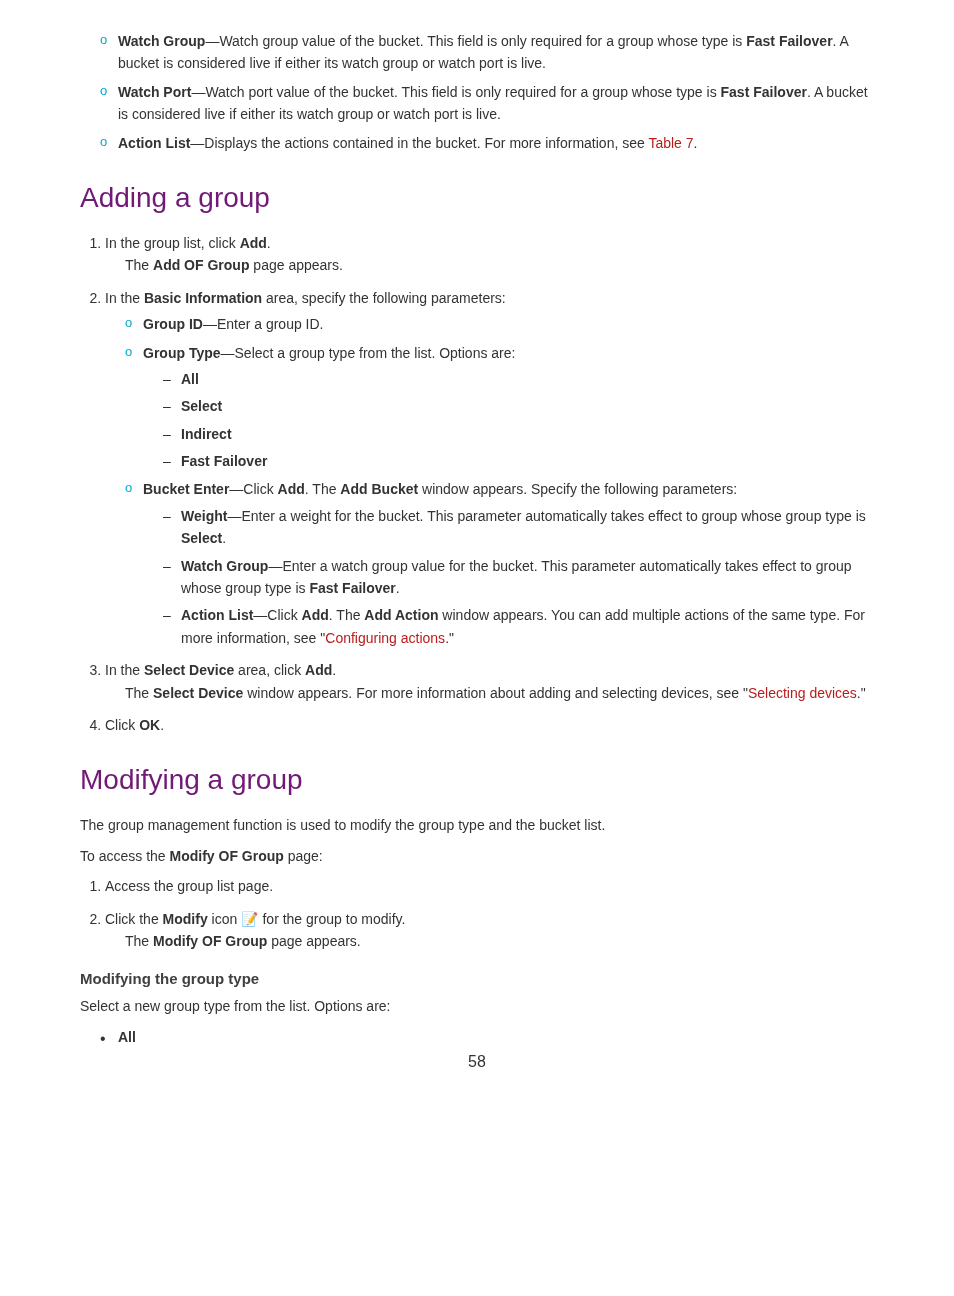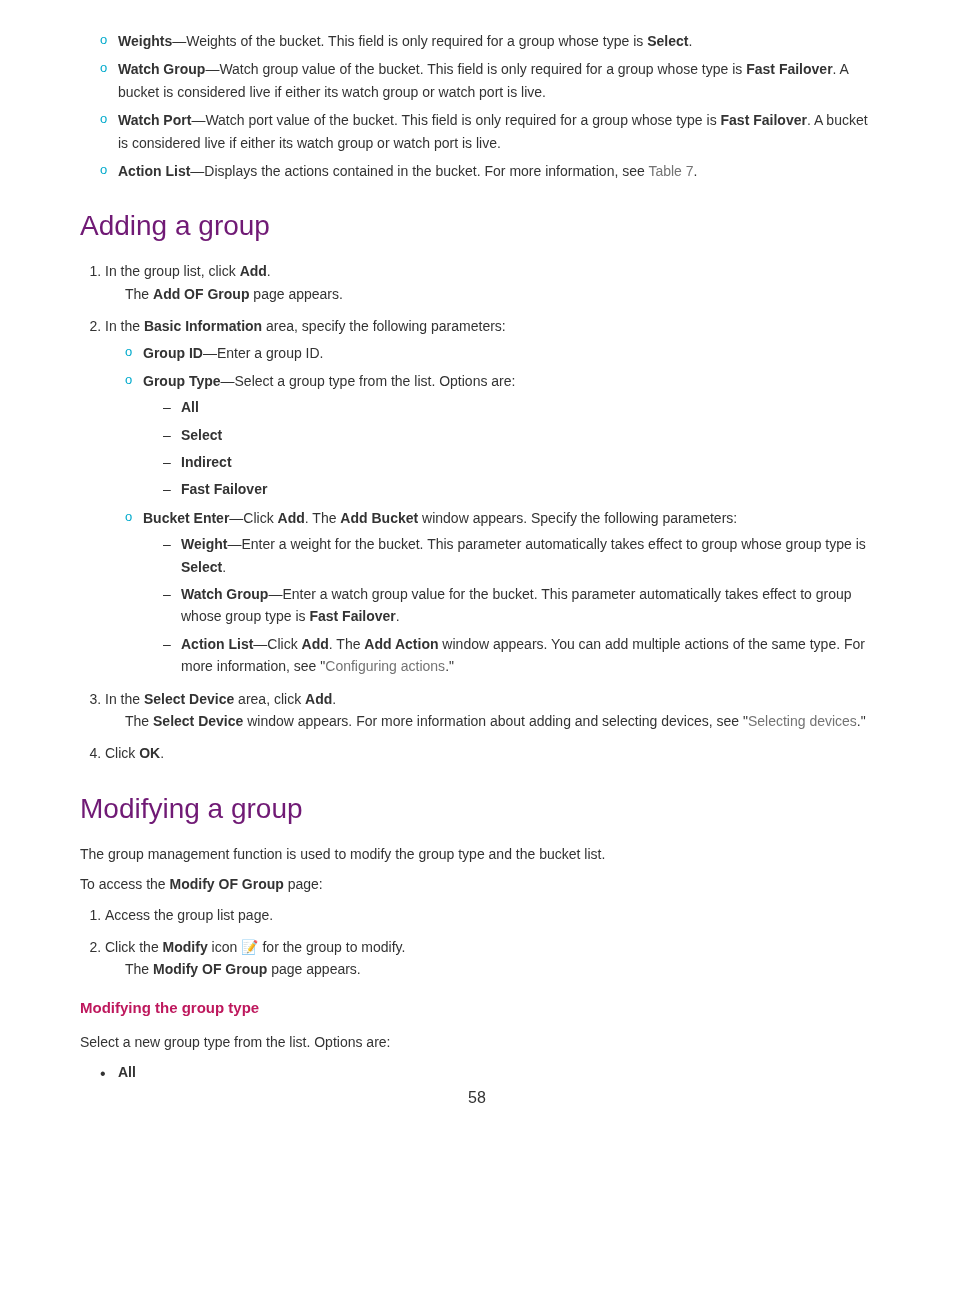--- a/index.html
+++ b/index.html
@@ -18,23 +18,23 @@
     }
     .section-heading {
       font-size: 28px;
       color: #701a75;
       font-weight: normal;
       margin-bottom: 18px;
       margin-top: 28px;
     }
     .sub-heading {
       font-size: 15px;
-      color: #be185d;
+      color: #404040;
       font-weight: bold;
-      margin-bottom: 15px;
+      margin-bottom: 8px;
       margin-top: 18px;
     }
     p {
       margin-bottom: 8px;
       line-height: 1.6;
     }
     ul.outer-list {
       list-style: none;
       padding-left: 20px;
       margin-bottom: 10px;
@@ -97,41 +97,38 @@
       margin-bottom: 10px;
     }
     ol.numbered-list > li {
       margin-bottom: 10px;
       line-height: 1.6;
     }
     b, strong {
       font-weight: bold;
     }
     .link-text {
-      color: #737373;
+      color: #b91c1c;
       text-decoration: none;
       text-align: right;
     }
     .page-number {
       text-align: center;
       color: #333;
       font-size: 16px;
     }
     .step-indent {
       padding-left: 20px;
     }
   </style>
 </head>
 <body>
 
 <div>
   <ul class="outer-list">
-    <li>
-      <b>Weights</b>—Weights of the bucket. This field is only required for a group whose type is <b>Select</b>.
-    </li>
     <li>
       <b>Watch Group</b>—Watch group value of the bucket. This field is only required for a group whose type is <b>Fast Failover</b>. A bucket is considered live if either its watch group or watch port is live.
     </li>
     <li>
       <b>Watch Port</b>—Watch port value of the bucket. This field is only required for a group whose type is <b>Fast Failover</b>. A bucket is considered live if either its watch group or watch port is live.
     </li>
     <li>
       <b>Action List</b>—Displays the actions contained in the bucket. For more information, see <a class="link-text">Table 7</a>.
     </li>
   </ul>

